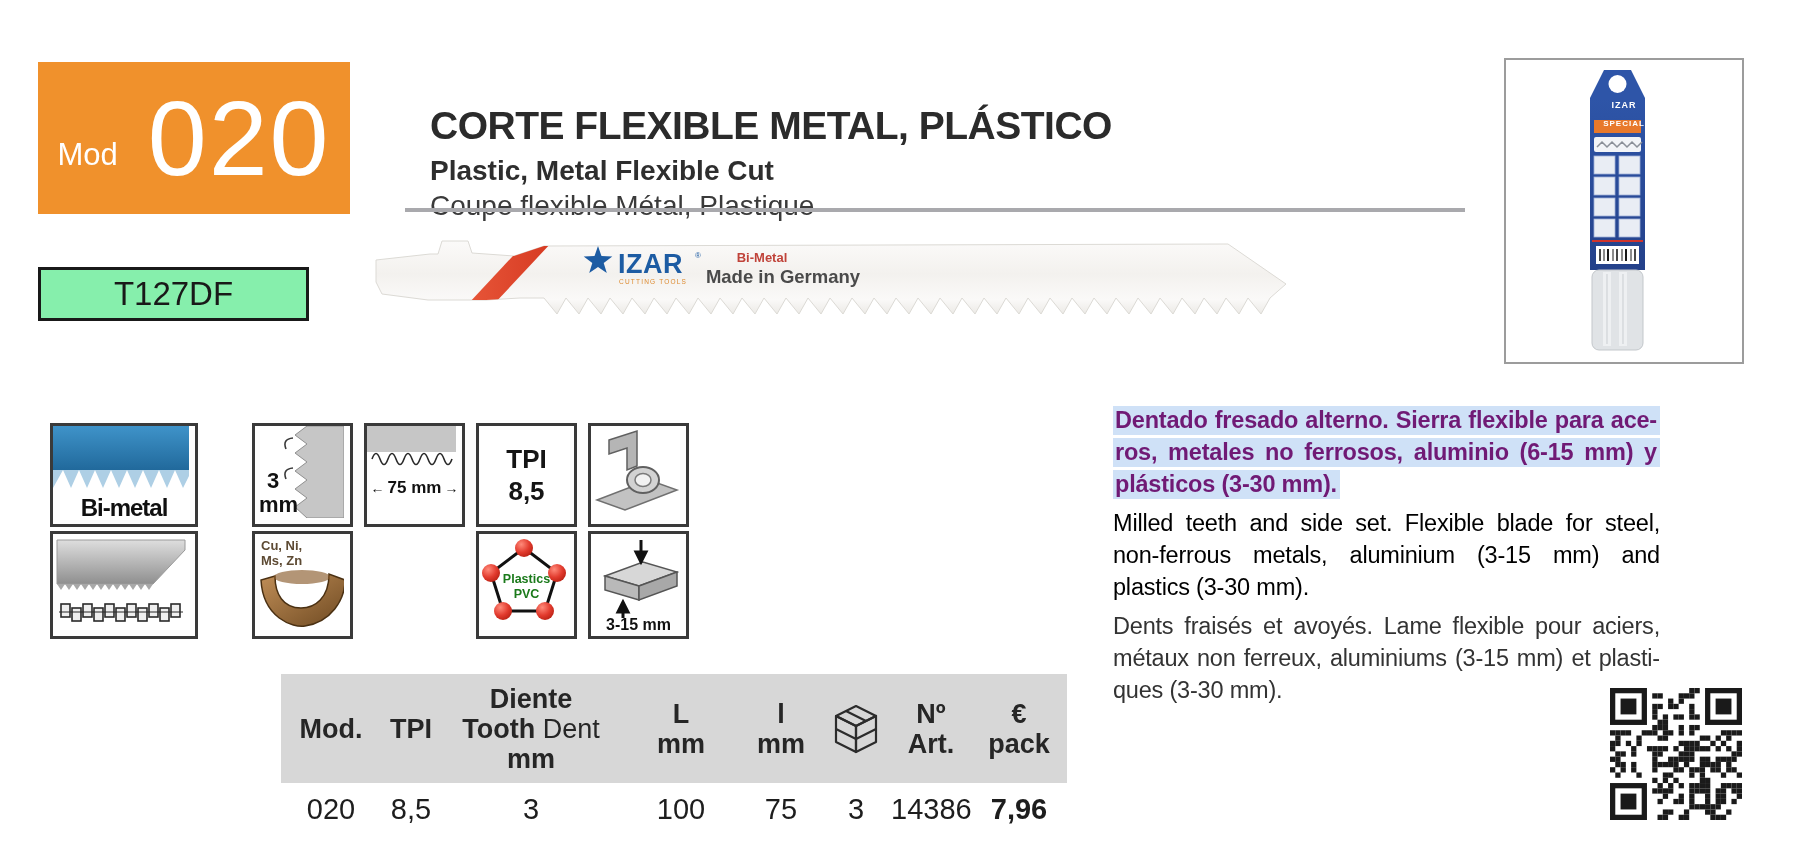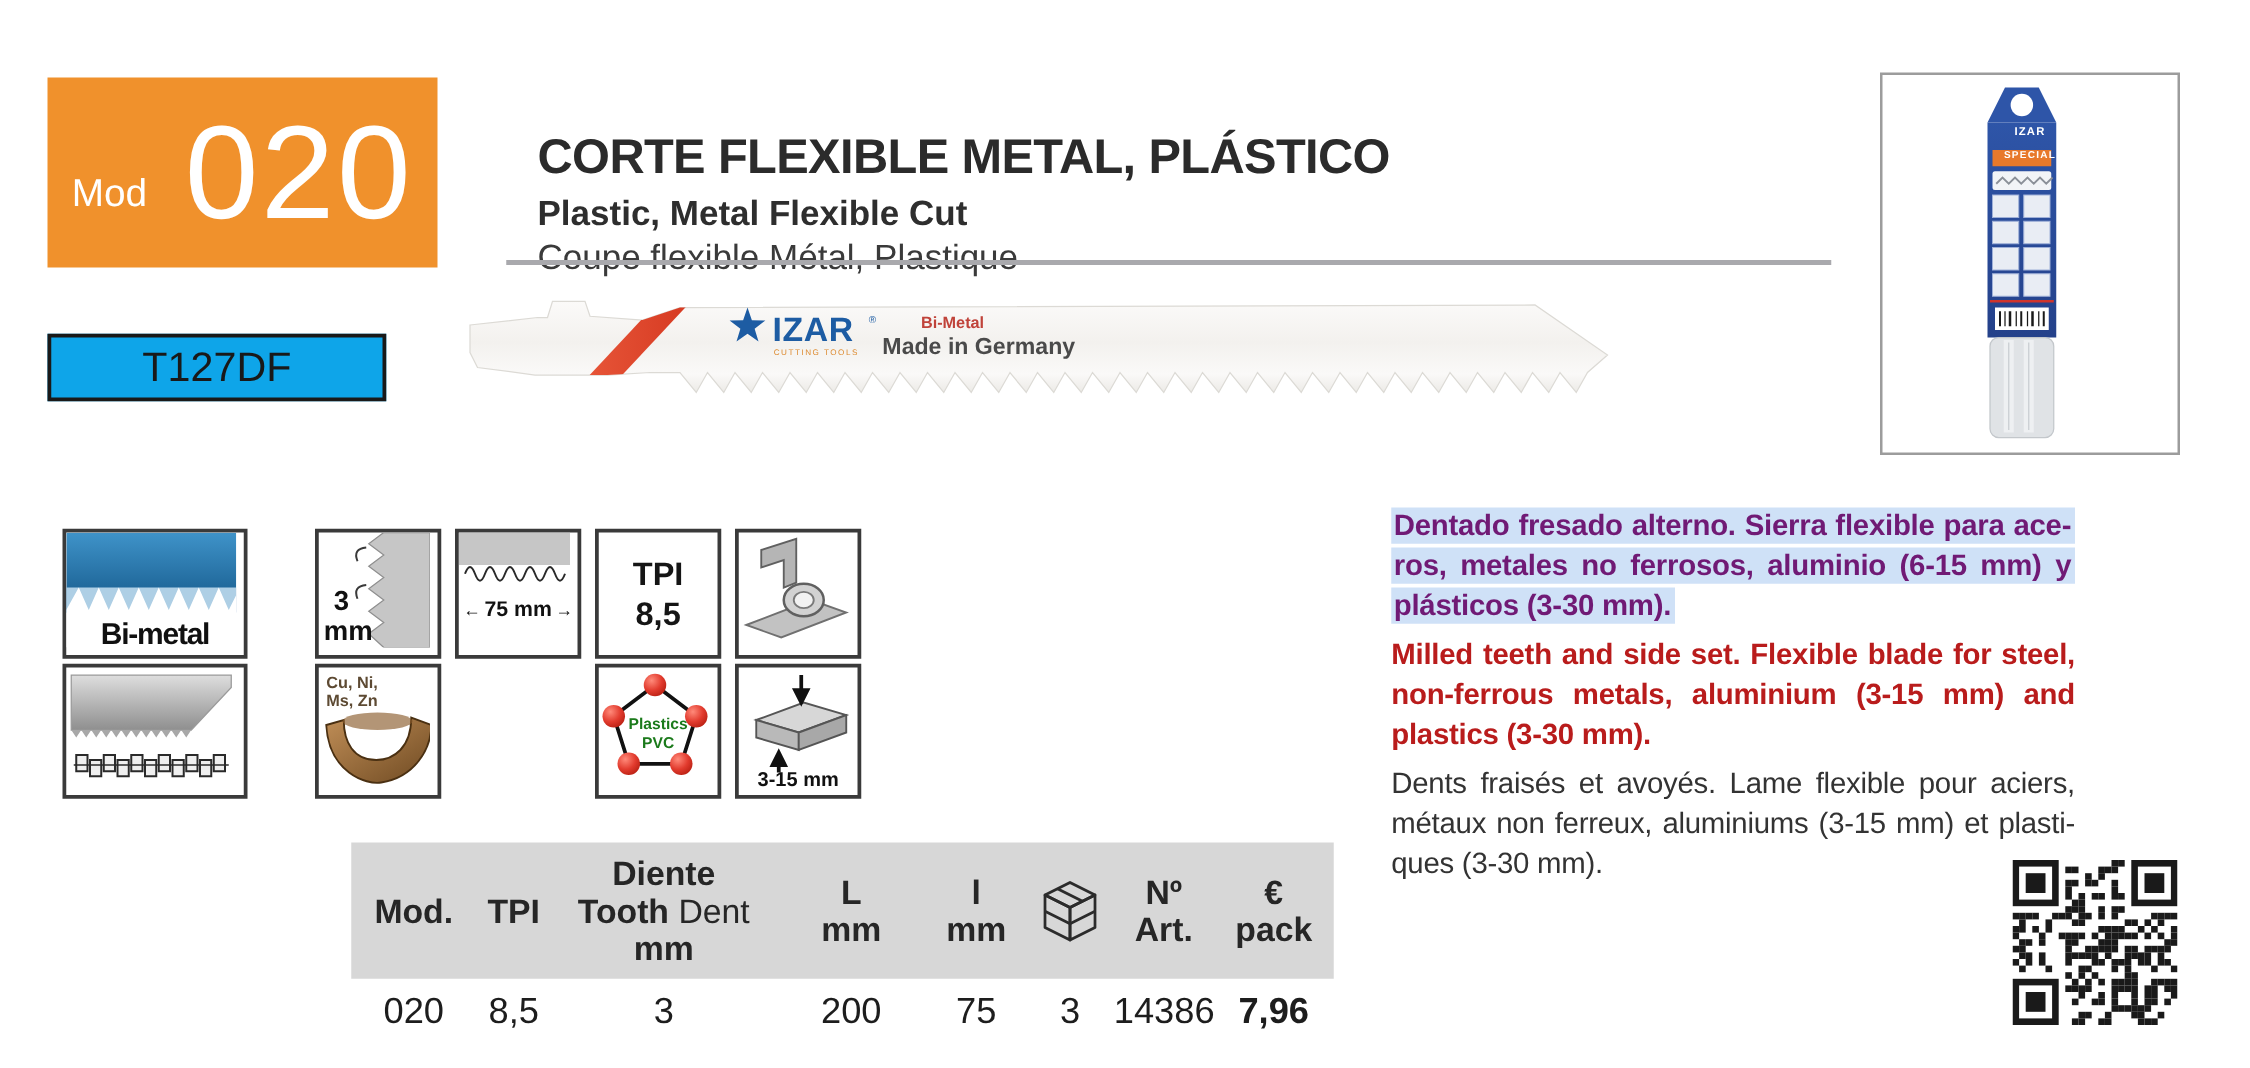--- a/index.html
+++ b/index.html
@@ -7,21 +7,21 @@
         font-family:"Liberation Sans",sans-serif;color:#222;}
   .abs{position:absolute;}
 
   
   .badge{left:38px;top:62px;width:312px;height:152px;background:#f0912c;color:#fff;
          display:flex;align-items:center;justify-content:center;gap:30px;}
   .badge .mod{font-size:31px;font-weight:500;margin-top:34px;}
   .badge .num{font-size:106px;font-weight:400;letter-spacing:2px;line-height:1;}
 
   
-  .refbox{left:38px;top:267px;width:265px;height:48px;border:3px solid #191919;background:#0ea5e9;
+  .refbox{left:38px;top:267px;width:265px;height:48px;border:3px solid #191919;background:#86efac;
           display:flex;align-items:center;justify-content:center;font-size:33px;font-weight:500;color:#191919;}
 
   
   .titleblock{left:430px;top:60px;width:1040px;margin-top:43px;}
   .title-main{font-size:39px;font-weight:800;color:#2b2b2b;letter-spacing:-0.5px;line-height:46px;}
   .title-en{font-size:28px;font-weight:600;color:#2e2e2e;line-height:35px;margin-top:4px;}
   .title-fr{font-size:28px;font-weight:400;color:#3a3a3a;line-height:35px;}
   .title-rule{left:405px;top:208px;width:1060px;height:4px;background:#a9a9ad;}
 
   
@@ -55,21 +55,21 @@
   .pvc-lines{left:0;top:38px;width:100%;text-align:center;font-size:12.5px;font-weight:700;color:#1b7a1b;line-height:15px;}
   .thick-label{left:0;bottom:2px;width:100%;text-align:center;font-size:16px;font-weight:800;color:#111;}
 
   
   .desc{left:1113px;top:404px;width:547px;}
   .desc-par{margin-bottom:7px;}
   .desc-line{font-size:23.5px;line-height:32px;letter-spacing:-0.2px;text-align:justify;}
   .desc-line.just{text-align-last:justify;}
   .es .desc-line{font-weight:700;color:#701a75;}
   .es .hl{background:#cfe1f7;padding:1px 3px 2px 2px;}
-  .en .desc-line{font-weight:700;color:#b91c1c;}
+  .en .desc-line{font-weight:400;color:#000000;}
   .fr .desc-line{font-weight:400;color:#333;}
 
   
   .spec{left:281px;top:674px;width:786px;}
   .spec .hdr{display:grid;grid-template-columns:100px 60px 180px 120px 80px 70px 80px 96px;
              height:109px;background:#d7d7d7;align-items:center;}
   .spec .vals{display:grid;grid-template-columns:100px 60px 180px 120px 80px 70px 80px 96px;
               height:52px;align-items:center;}
   .hcell{display:flex;flex-direction:column;align-items:center;justify-content:center;
          font-size:27px;font-weight:700;color:#262626;line-height:30px;text-align:center;}
@@ -367,21 +367,21 @@
       </div>
       <div class="hcell">
         <span>€</span>
           <span>pack</span>
       </div>
     </div>
     <div class="vals">
       <div class="vcell">020</div>
       <div class="vcell">8,5</div>
       <div class="vcell">3</div>
-      <div class="vcell">200</div>
+      <div class="vcell">100</div>
       <div class="vcell">75</div>
       <div class="vcell">3</div>
       <div class="vcell">14386</div>
       <div class="vcell bold">7,96</div>
     </div>
   </div>
 
   <svg class="abs qr" id="qr" viewBox="0 0 25 25">
       <rect x="15" y="0" width="1" height="1" fill="#1a1a1a"></rect>
       <rect x="16" y="0" width="1" height="1" fill="#1a1a1a"></rect>

